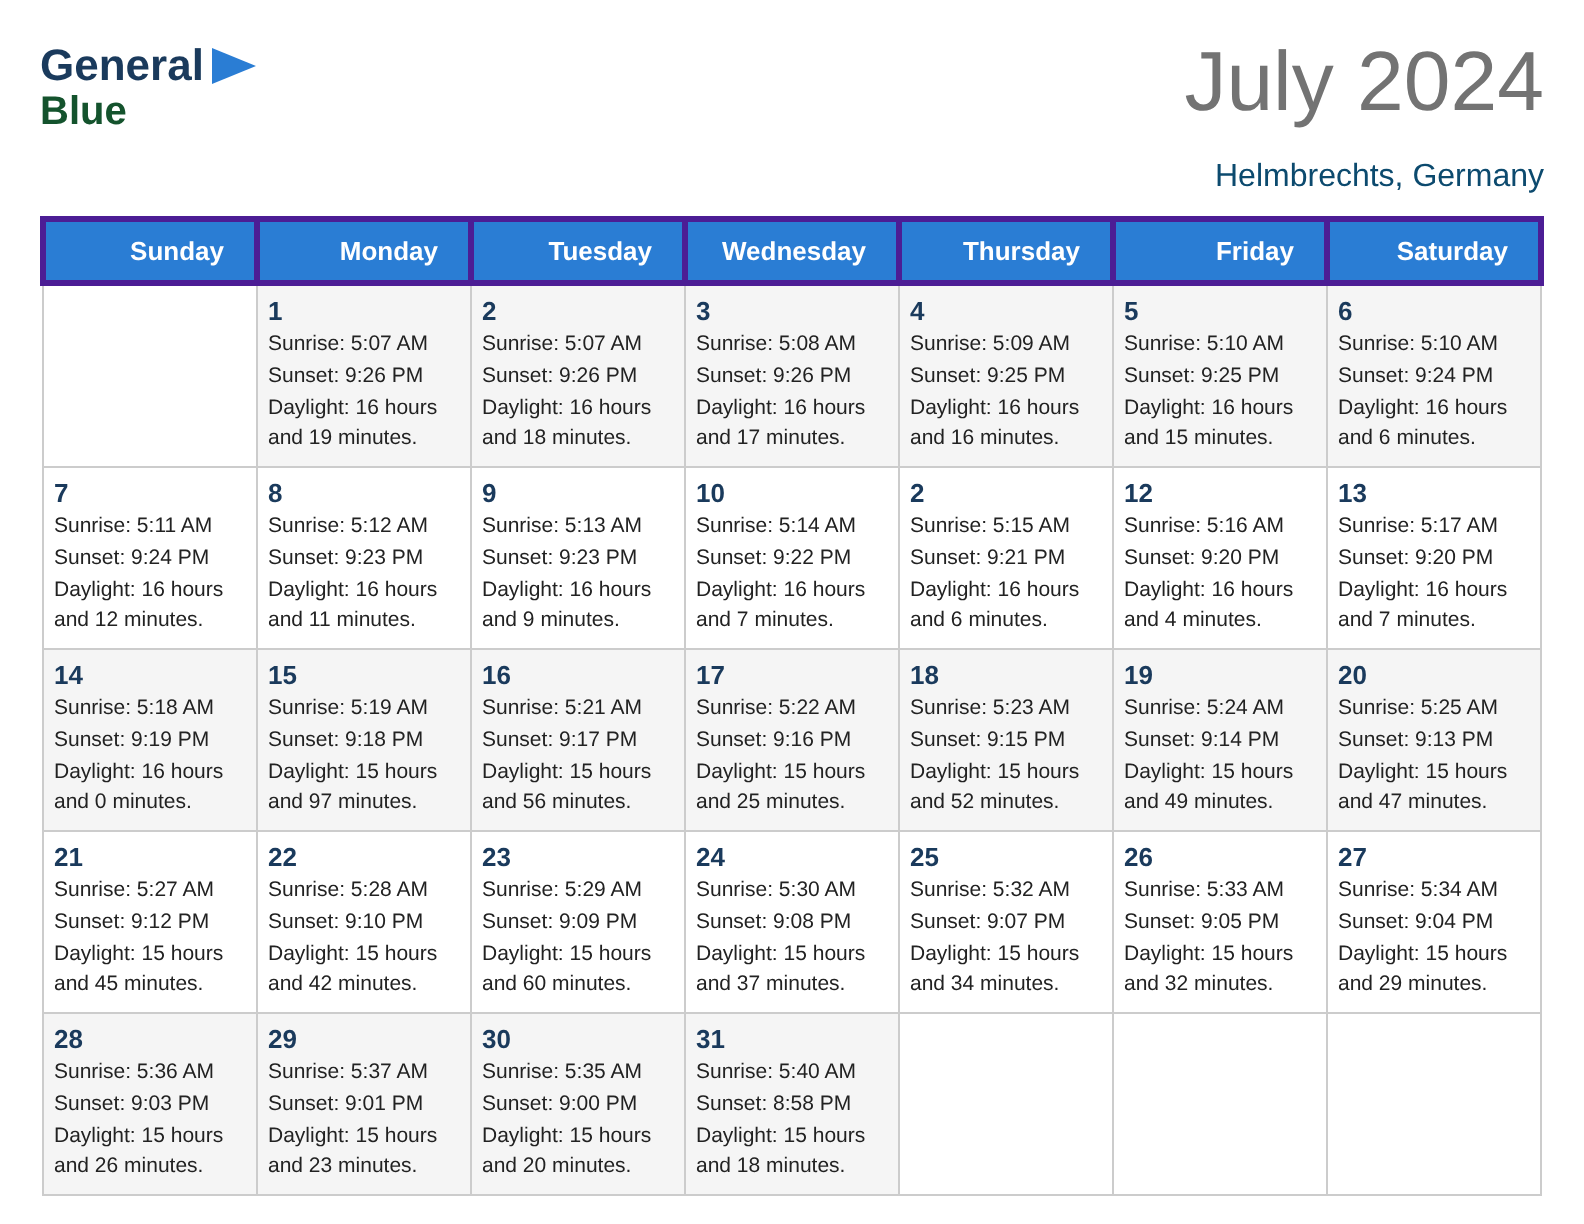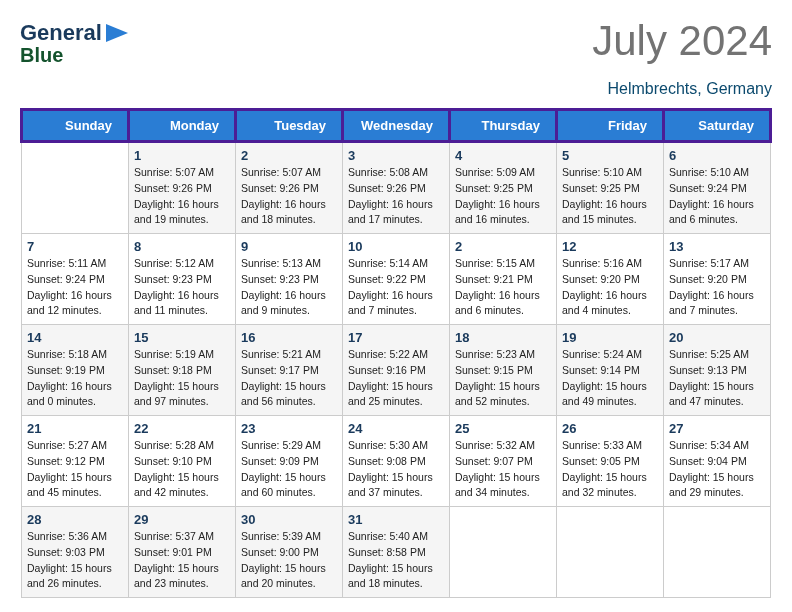--- a/index.html
+++ b/index.html
@@ -323,21 +323,21 @@
         </td>
         <td>
           <span class="day-number">29</span>
           <div class="day-info">Sunrise: 5:37 AM</div>
           <div class="day-info">Sunset: 9:01 PM</div>
           <div class="day-info">Daylight: 15 hours</div>
           <div class="day-info">and 23 minutes.</div>
         </td>
         <td>
           <span class="day-number">30</span>
-          <div class="day-info">Sunrise: 5:39 AM</div>
+          <div class="day-info">Sunrise: 5:35 AM</div>
           <div class="day-info">Sunset: 9:00 PM</div>
           <div class="day-info">Daylight: 15 hours</div>
           <div class="day-info">and 20 minutes.</div>
         </td>
         <td>
           <span class="day-number">31</span>
           <div class="day-info">Sunrise: 5:40 AM</div>
           <div class="day-info">Sunset: 8:58 PM</div>
           <div class="day-info">Daylight: 15 hours</div>
           <div class="day-info">and 18 minutes.</div>

